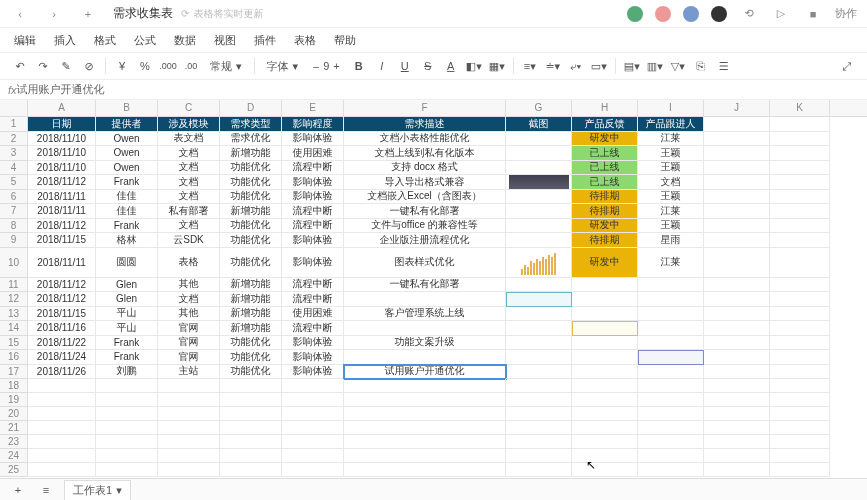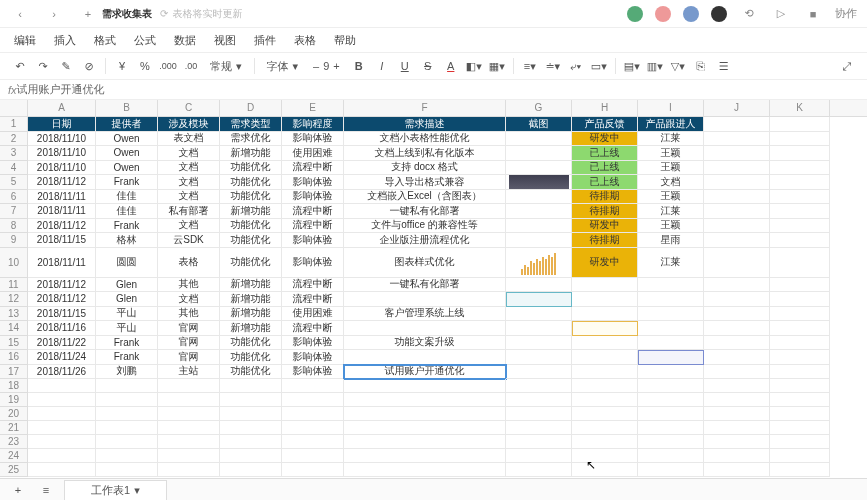--- a/index.html
+++ b/index.html
@@ -1,19 +1,19 @@
 <!DOCTYPE html>
 <html><head>
 <meta charset="utf-8">
 <style>
 * { margin:0; padding:0; box-sizing:border-box; font-family:-apple-system,"PingFang SC","Microsoft YaHei",sans-serif; }
 body { width:867px; height:500px; background:#fff; overflow:hidden; font-size:11px; color:#333; }
 .titlebar { height:28px; display:flex; align-items:center; padding:0 10px; border-bottom:1px solid #eee; }
 .titlebar .nav { display:flex; gap:14px; align-items:center; color:#888; }
-.titlebar .title { margin-left:4px; font-weight:700; font-size:10px; }
+.titlebar .title { margin-left:15px; font-weight:400; font-size:12px; }
 .titlebar .sync { margin-left:8px; color:#bbb; font-size:10px; display:flex; gap:4px; align-items:center; }
 .titlebar .spacer { flex:1; }
 .titlebar .right { display:flex; gap:12px; align-items:center; color:#888; }
 .avatar { width:16px; height:16px; border-radius:50%; background:#ccc; }
 .av1{background:#5a7;} .av2{background:#e99;} .av3{background:#79c;} .av4{background:#333;}
 .menubar { height:24px; display:flex; gap:18px; padding:0 14px; align-items:center; font-size:11px; color:#444; }
 .menubar span { cursor:pointer; }
 .toolbar { height:28px; display:flex; align-items:center; gap:3px; padding:0 10px; border-top:1px solid #eee; border-bottom:1px solid #eee; color:#555; }
 .tbtn { width:20px; height:20px; display:flex; align-items:center; justify-content:center; cursor:pointer; }
 .sep { width:1px; height:16px; background:#e5e5e5; margin:0 3px; }
@@ -33,21 +33,21 @@
 .r-std{height:14px} .r-data{height:14.5px} .r-tall{height:30px}
 .green{background:#8dd96f;color:#333} .yellow{background:#eab308;color:#333}
 .thumb { width:60px; height:26px; background:linear-gradient(#334,#667); }
 .chart { width:60px; height:26px; display:flex; align-items:flex-end; gap:1px; justify-content:center; }
 .bar { width:2px; background:#e8b050; }
 .selG{outline:1px solid #67b8c7;outline-offset:-1px;background:#eef7f9}
 .selH{outline:1px solid #e8b84a;outline-offset:-1px;background:#fffdf3}
 .selI{outline:1px solid #7a8bd0;outline-offset:-1px;background:#f4f5fb}
 .active{outline:2px solid #4a90d9;outline-offset:-1px}
 .sheetbar { position:absolute; bottom:0; left:0; right:0; height:22px; border-top:1px solid #ddd; display:flex; align-items:center; gap:8px; padding:0 8px; font-size:11px; color:#555; background:#fafafa; }
-.tab { padding:2px 26px; background:#fff; border:1px solid #ddd; border-bottom:none; display:flex; gap:4px; align-items:center;}
+.tab { padding:2px 8px; background:#fff; border:1px solid #ddd; border-bottom:none; display:flex; gap:4px; align-items:center;}
 .cursor { position:absolute; left:586px; top:458px; font-size:12px; color:#000; }
 </style>
 </head>
 <body>
 
 <div class="titlebar">
   <div class="nav">
     <span class="tbtn">‹</span>
     <span class="tbtn">›</span>
     <span class="tbtn">+</span>

